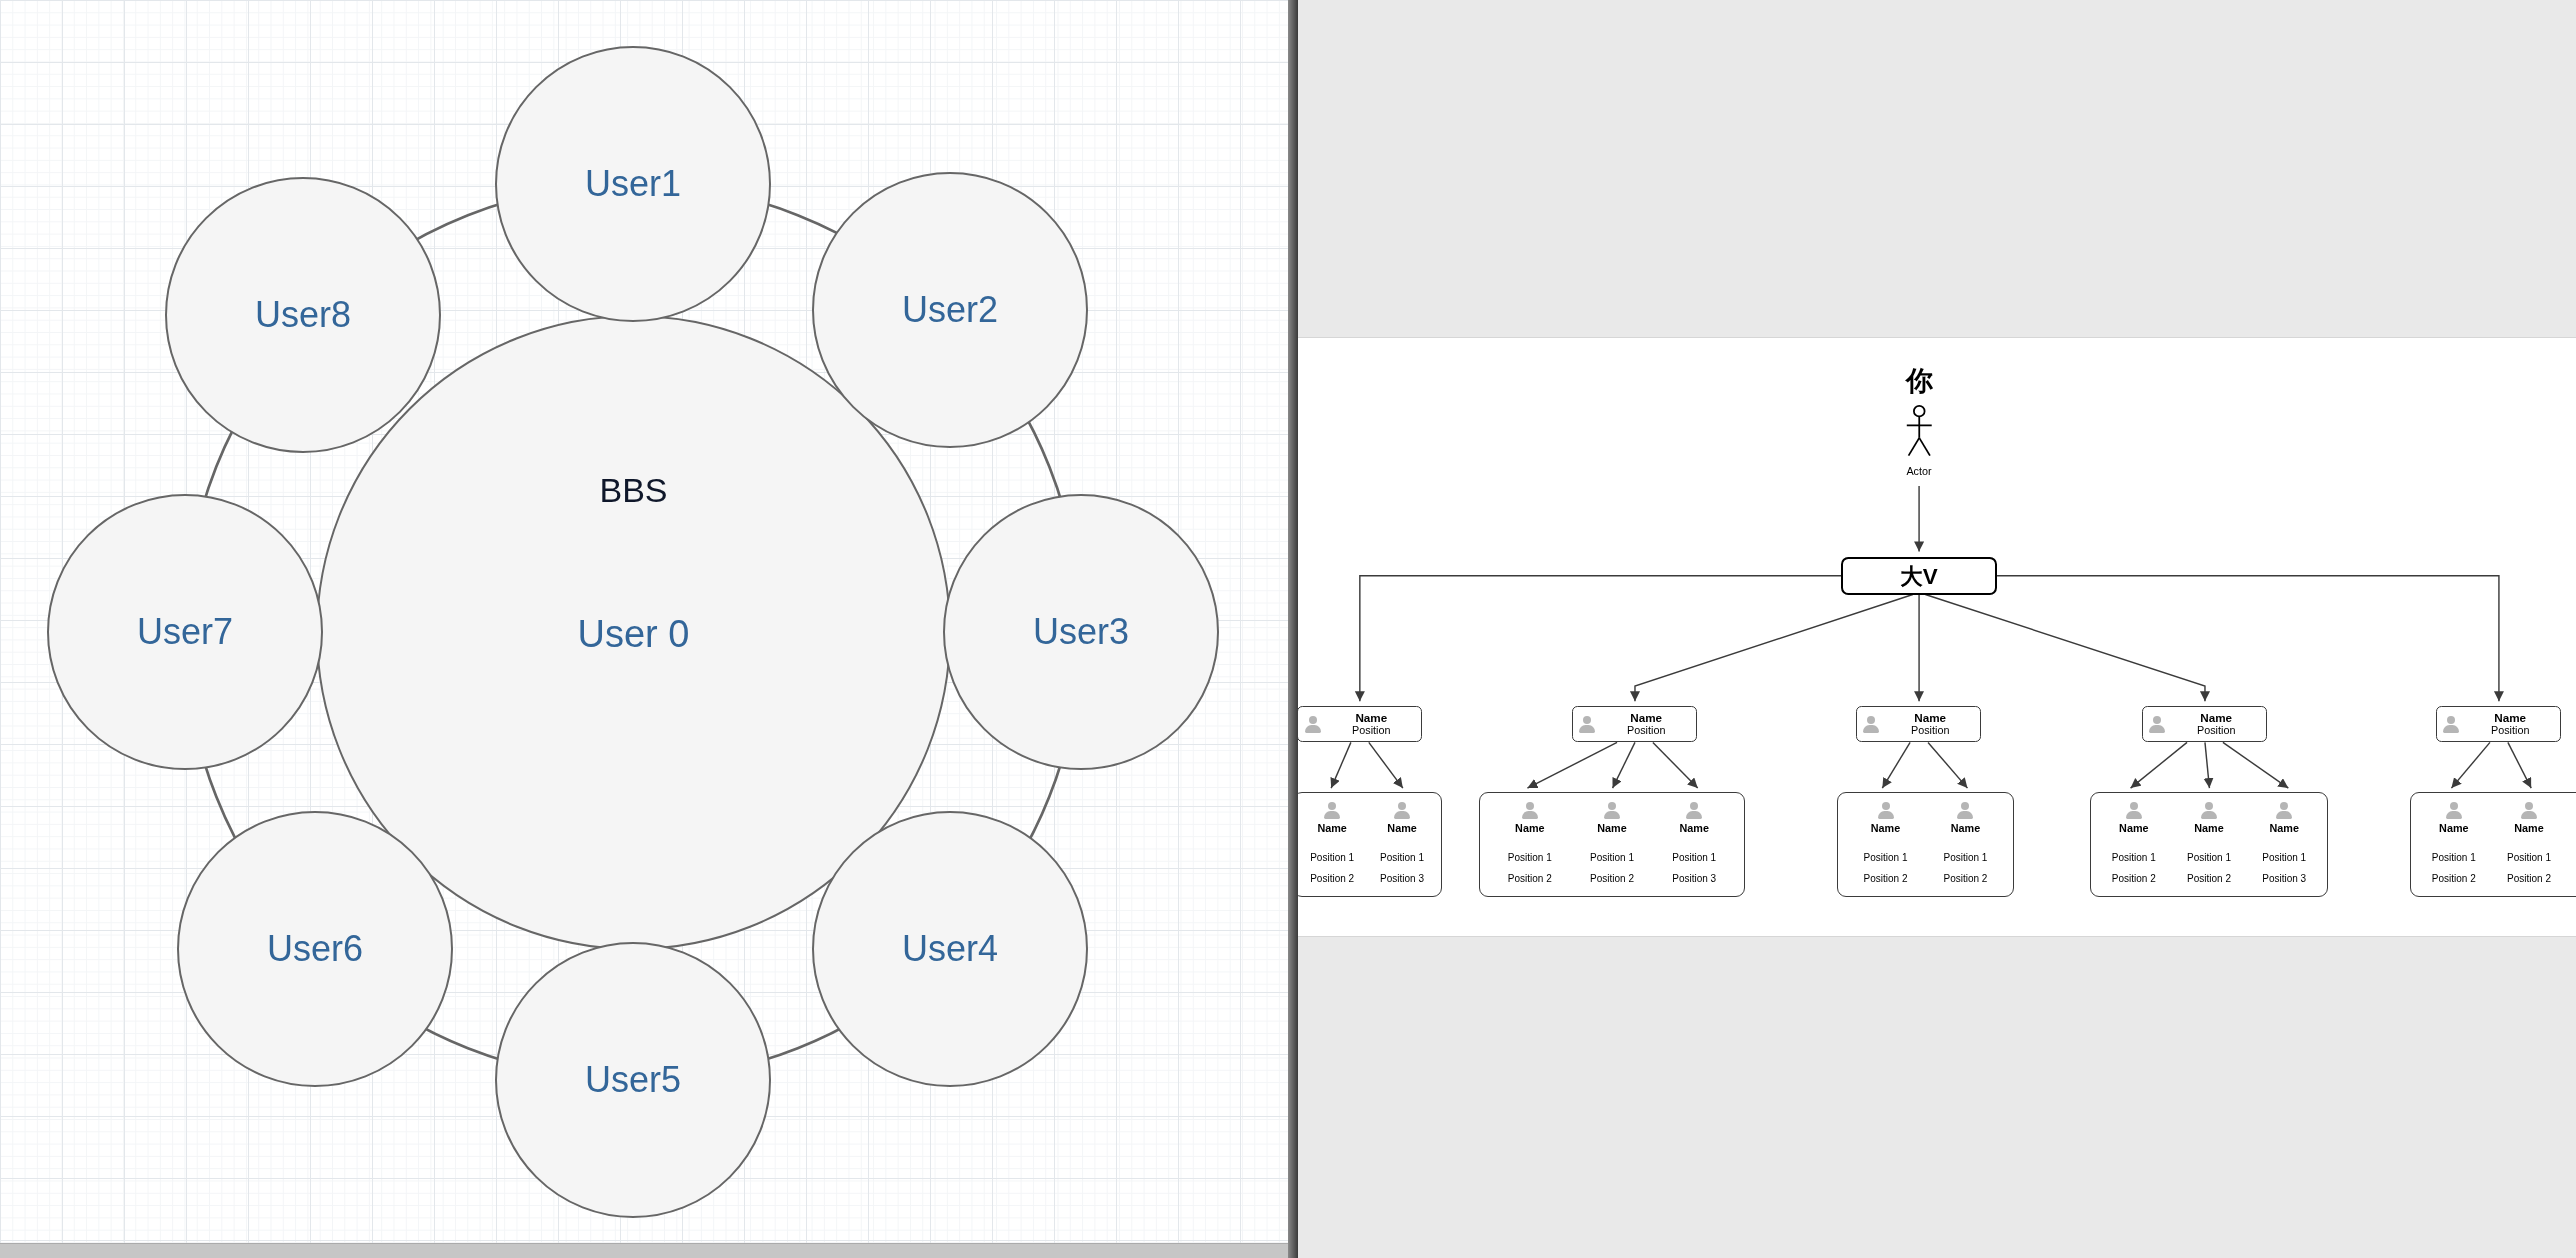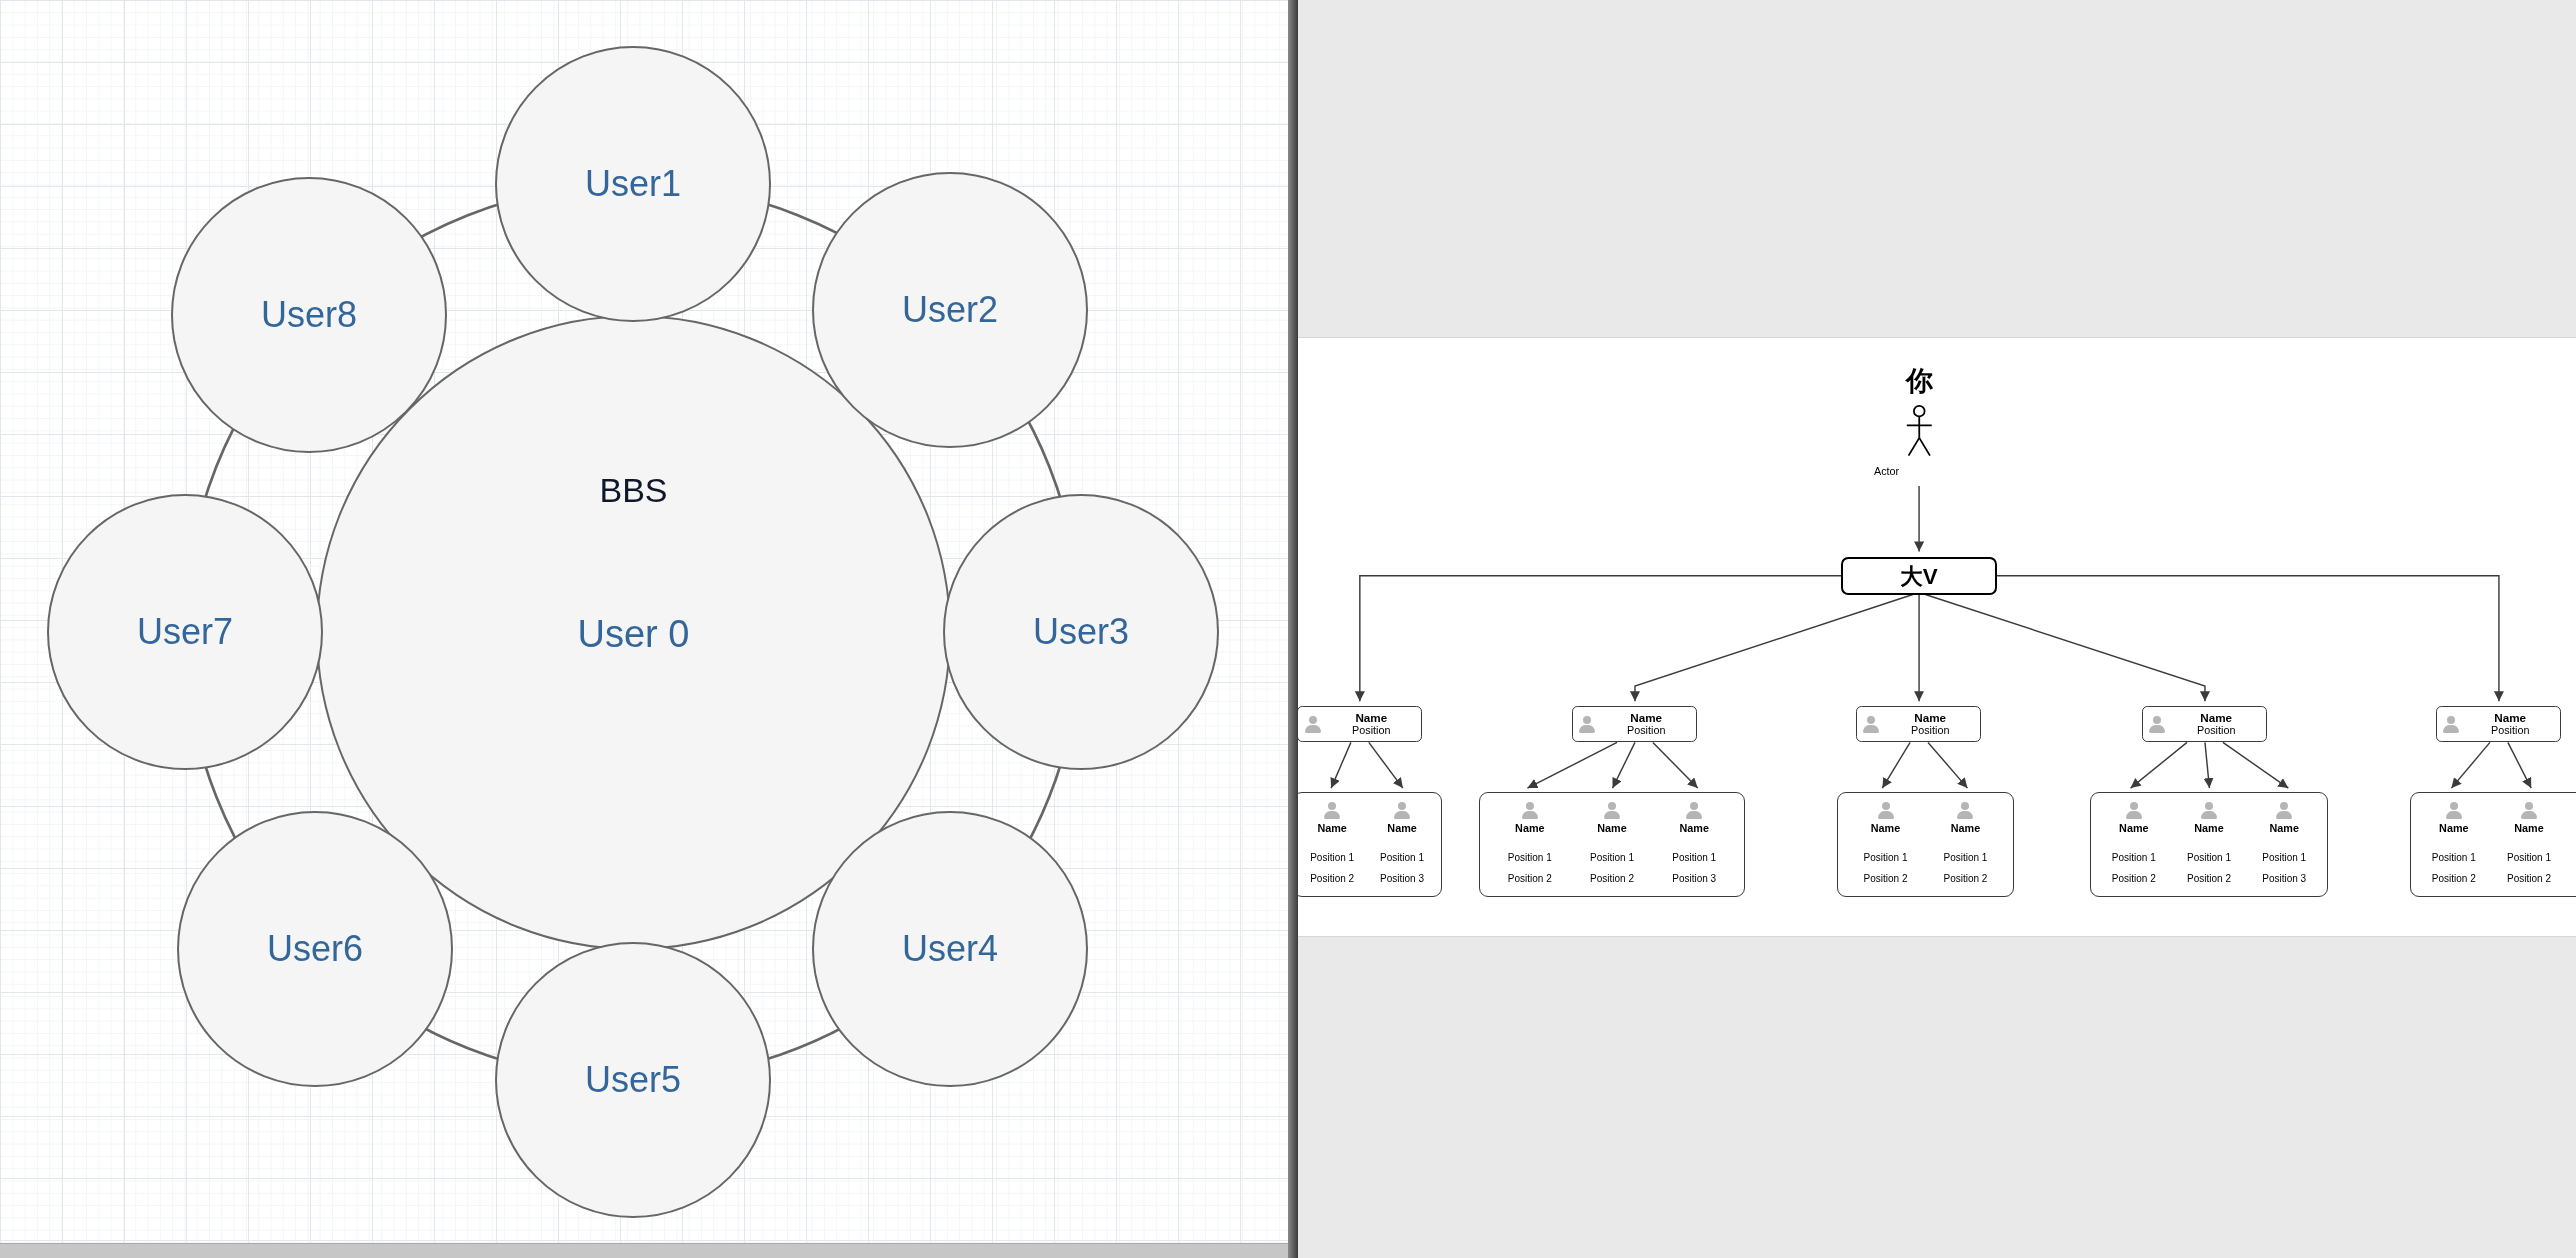--- a/index.html
+++ b/index.html
@@ -32,21 +32,21 @@
     background:linear-gradient(90deg,#8a8a8a,#3a3a3a)}
 
   
   #right-panel{position:absolute;left:1298px;top:0;width:1278px;height:1258px;background:#e9e9e9}
   #org-canvas{position:absolute;left:0;top:337px;width:1278px;height:600px;background:#fff;
     overflow:hidden;border-top:0.9px solid #d6d6d6;border-bottom:0.9px solid #d6d6d6}
   #connectors{position:absolute;left:0;top:0}
   #you-label{position:absolute;left:532px;top:25px;width:179px;text-align:center;
     font-size:27px;font-weight:bold;color:#000}
   #actor-figure{position:absolute;left:606px;top:66px}
-  #actor-label{position:absolute;left:576px;top:127px;width:90px;text-align:left;font-size:10.8px;color:#000}
+  #actor-label{position:absolute;left:576px;top:127px;width:90px;text-align:center;font-size:10.8px;color:#000}
   #root-box{position:absolute;left:543px;top:219px;width:156px;height:38px;background:#fff;
     border:2.7px solid #000;border-radius:7.2px;display:flex;align-items:center;justify-content:center;
     font-size:22.4px;font-weight:bold;color:#000}
   .mgr{position:absolute;top:368px;width:125px;height:36px;background:#fff;border:1.8px solid #3b3b3b;
     border-radius:5.4px;display:flex;align-items:center;gap:5.4px;padding:0 5.4px}
   .mgr .txt{flex:1;text-align:center}
   .mgr-name{font-size:11.7px;font-weight:bold;line-height:13.4px;color:#000}
   .mgr-pos{font-size:10.8px;line-height:12.5px;color:#000}
   .group{position:absolute;top:454px;height:105px;background:#fff;border:1.8px solid #3b3b3b;
     border-radius:9px;display:flex;justify-content:space-evenly;align-items:flex-start;
@@ -91,21 +91,21 @@
       </div>
     <div class="sat" style="left:495px;top:942px">
         <span class="sat-label">User5</span>
       </div>
     <div class="sat" style="left:177px;top:811px">
         <span class="sat-label">User6</span>
       </div>
     <div class="sat" style="left:47px;top:494px">
         <span class="sat-label">User7</span>
       </div>
-    <div class="sat" style="left:171px;top:177px">
+    <div class="sat" style="left:165px;top:177px">
         <span class="sat-label">User8</span>
       </div>
 
     <div id="left-scrollbar"></div>
   </div>
 
   <div id="divider"></div>
 
   <div id="right-panel">
     <div id="org-canvas">

